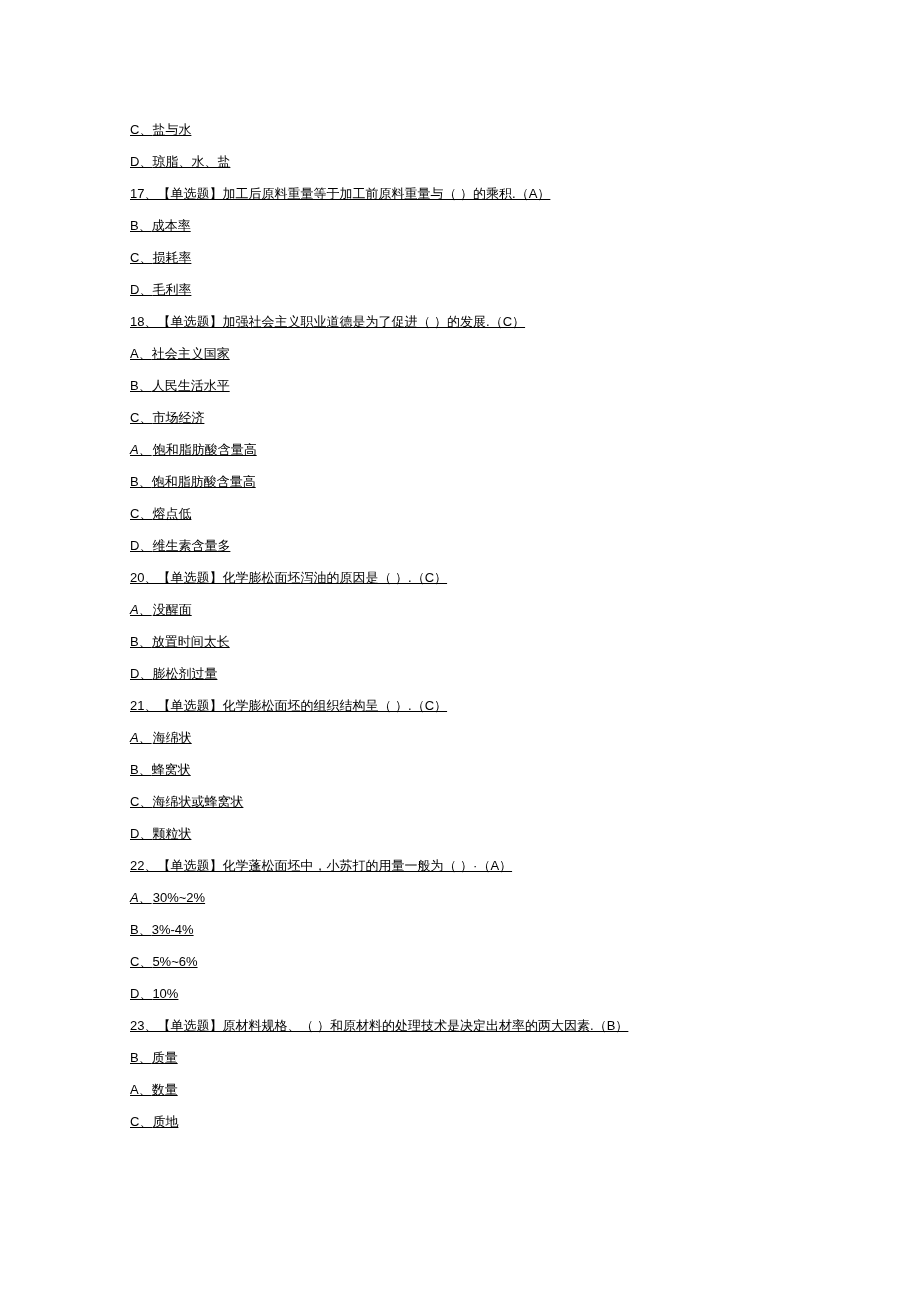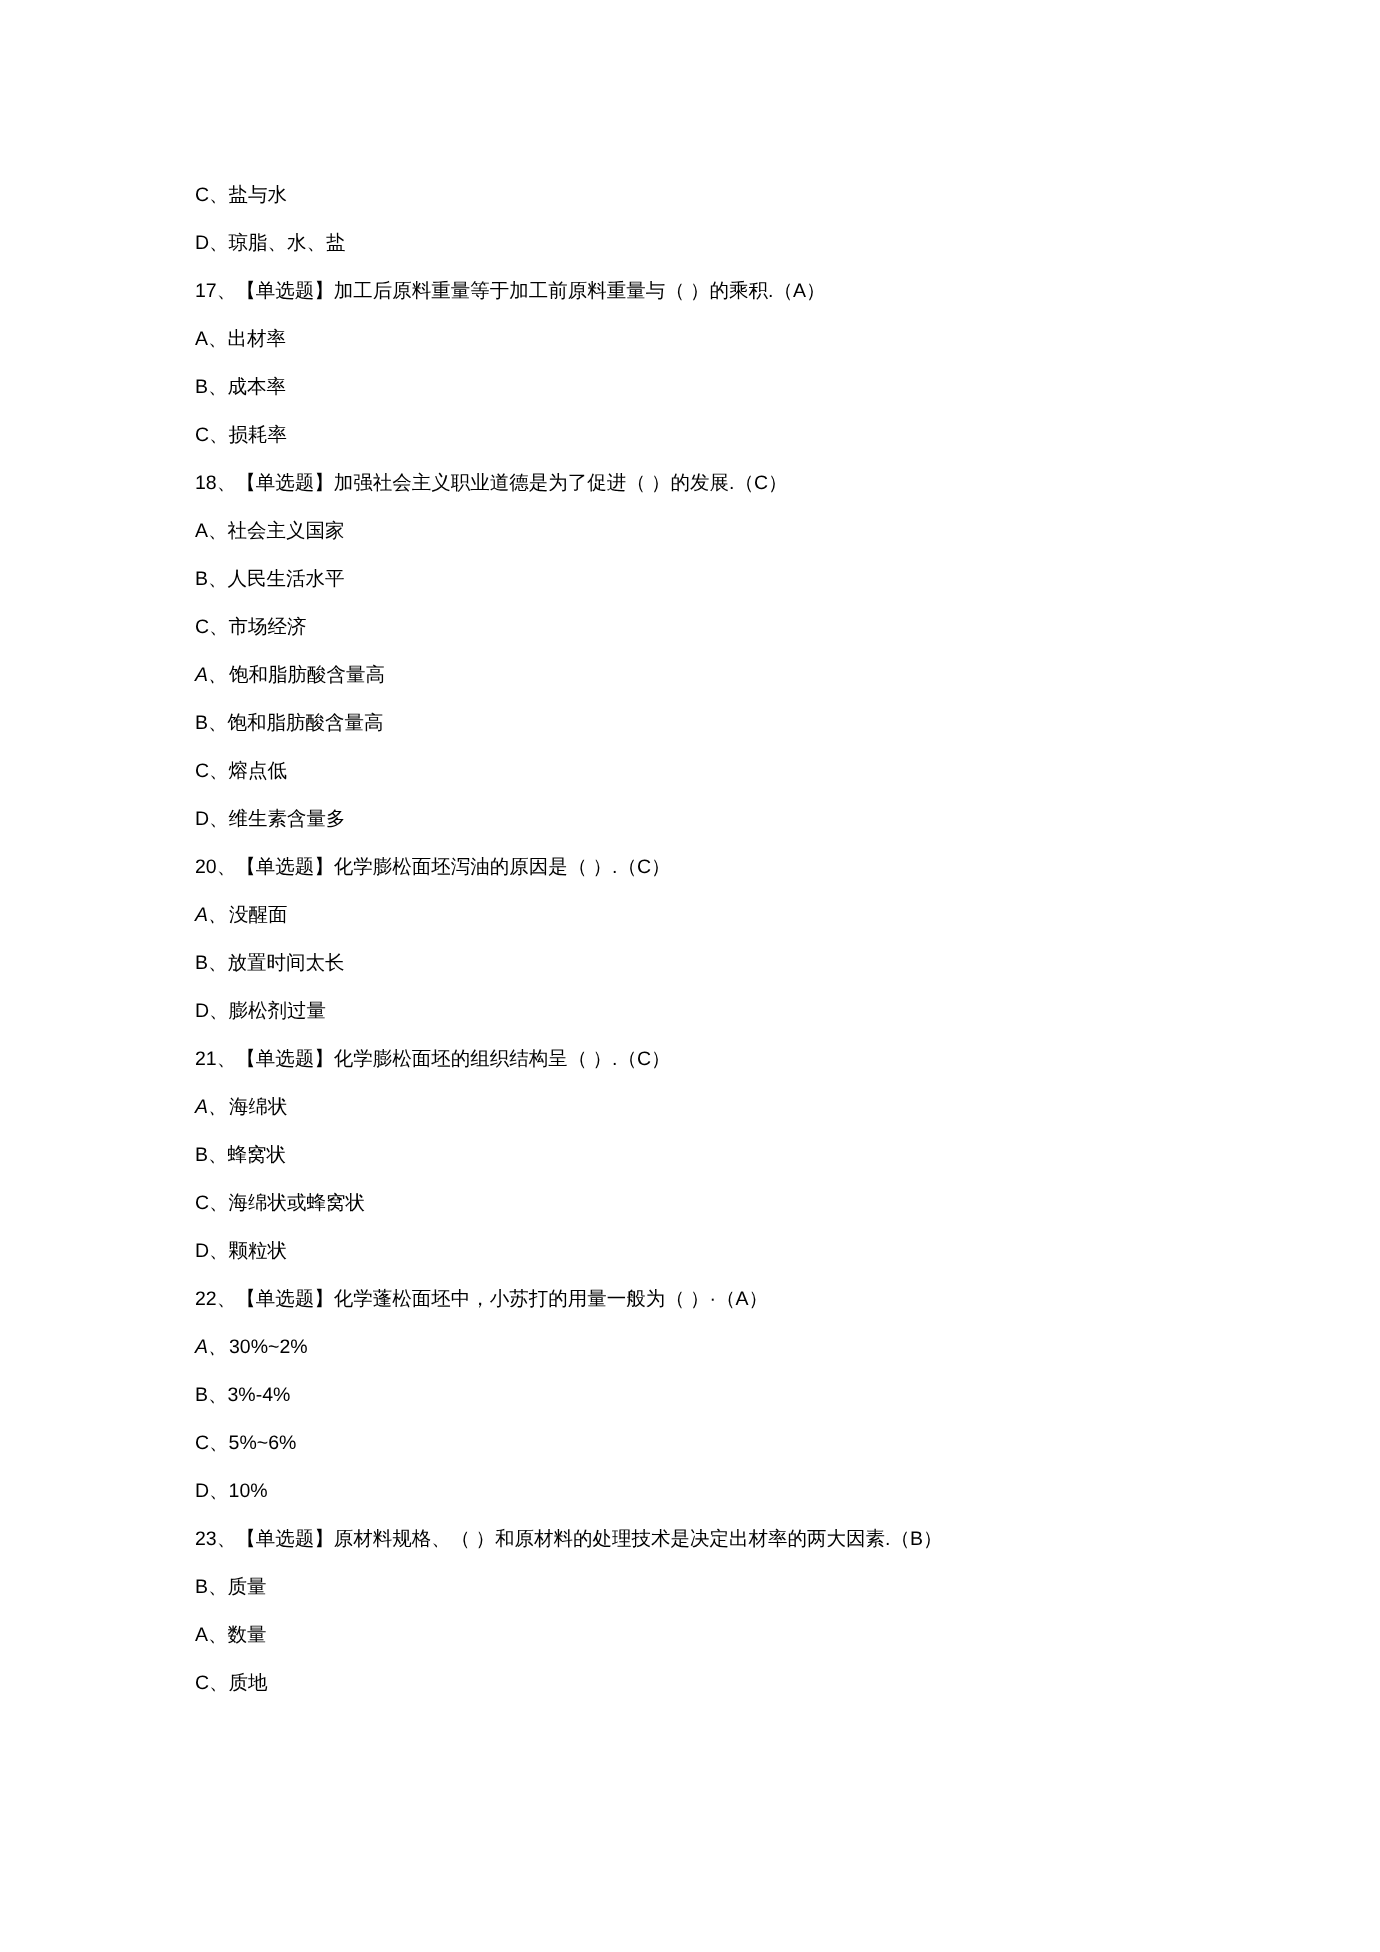--- a/index.html
+++ b/index.html
@@ -11,36 +11,37 @@
       background: #ffffff;
       font-family: "Microsoft YaHei", "SimSun", sans-serif;
       width: 920px;
       padding: 120px 130px 60px 130px;
       color: #000000;
       font-size: 13px;
       line-height: 1.5;
     }
     .line {
       margin-bottom: 12.5px;
+      text-decoration: underline;
     }
     .option-label {
       font-style: italic;
       margin-right: 1px;
     }
   </style>
 </head>
 <body>
 
 <div id="content">
     <div class="line"><span>C、</span><span>盐与水</span></div>
     <div class="line"><span>D、</span><span>琼脂、水、盐</span></div>
     <div class="line"><span>17、【单选题】加工后原料重量等于加工前原料重量与（ ）的乘积.（A）</span></div>
-    <div class="line"><span>A、</span><span>出材率</span></div>
     <div class="line"><span>B、</span><span>成本率</span></div>
     <div class="line"><span>C、</span><span>损耗率</span></div>
+    <div class="line"><span>D、</span><span>毛利率</span></div>
     <div class="line"><span>18、【单选题】加强社会主义职业道德是为了促进（ ）的发展.（C）</span></div>
     <div class="line"><span>A、</span><span>社会主义国家</span></div>
     <div class="line"><span>B、</span><span>人民生活水平</span></div>
     <div class="line"><span>C、</span><span>市场经济</span></div>
     <div class="line"><span class="option-label">A、</span><span>饱和脂肪酸含量高</span></div>
     <div class="line"><span>B、</span><span>饱和脂肪酸含量高</span></div>
     <div class="line"><span>C、</span><span>熔点低</span></div>
     <div class="line"><span>D、</span><span>维生素含量多</span></div>
     <div class="line"><span>20、【单选题】化学膨松面坯泻油的原因是（ ）.（C）</span></div>
     <div class="line"><span class="option-label">A、</span><span>没醒面</span></div>

